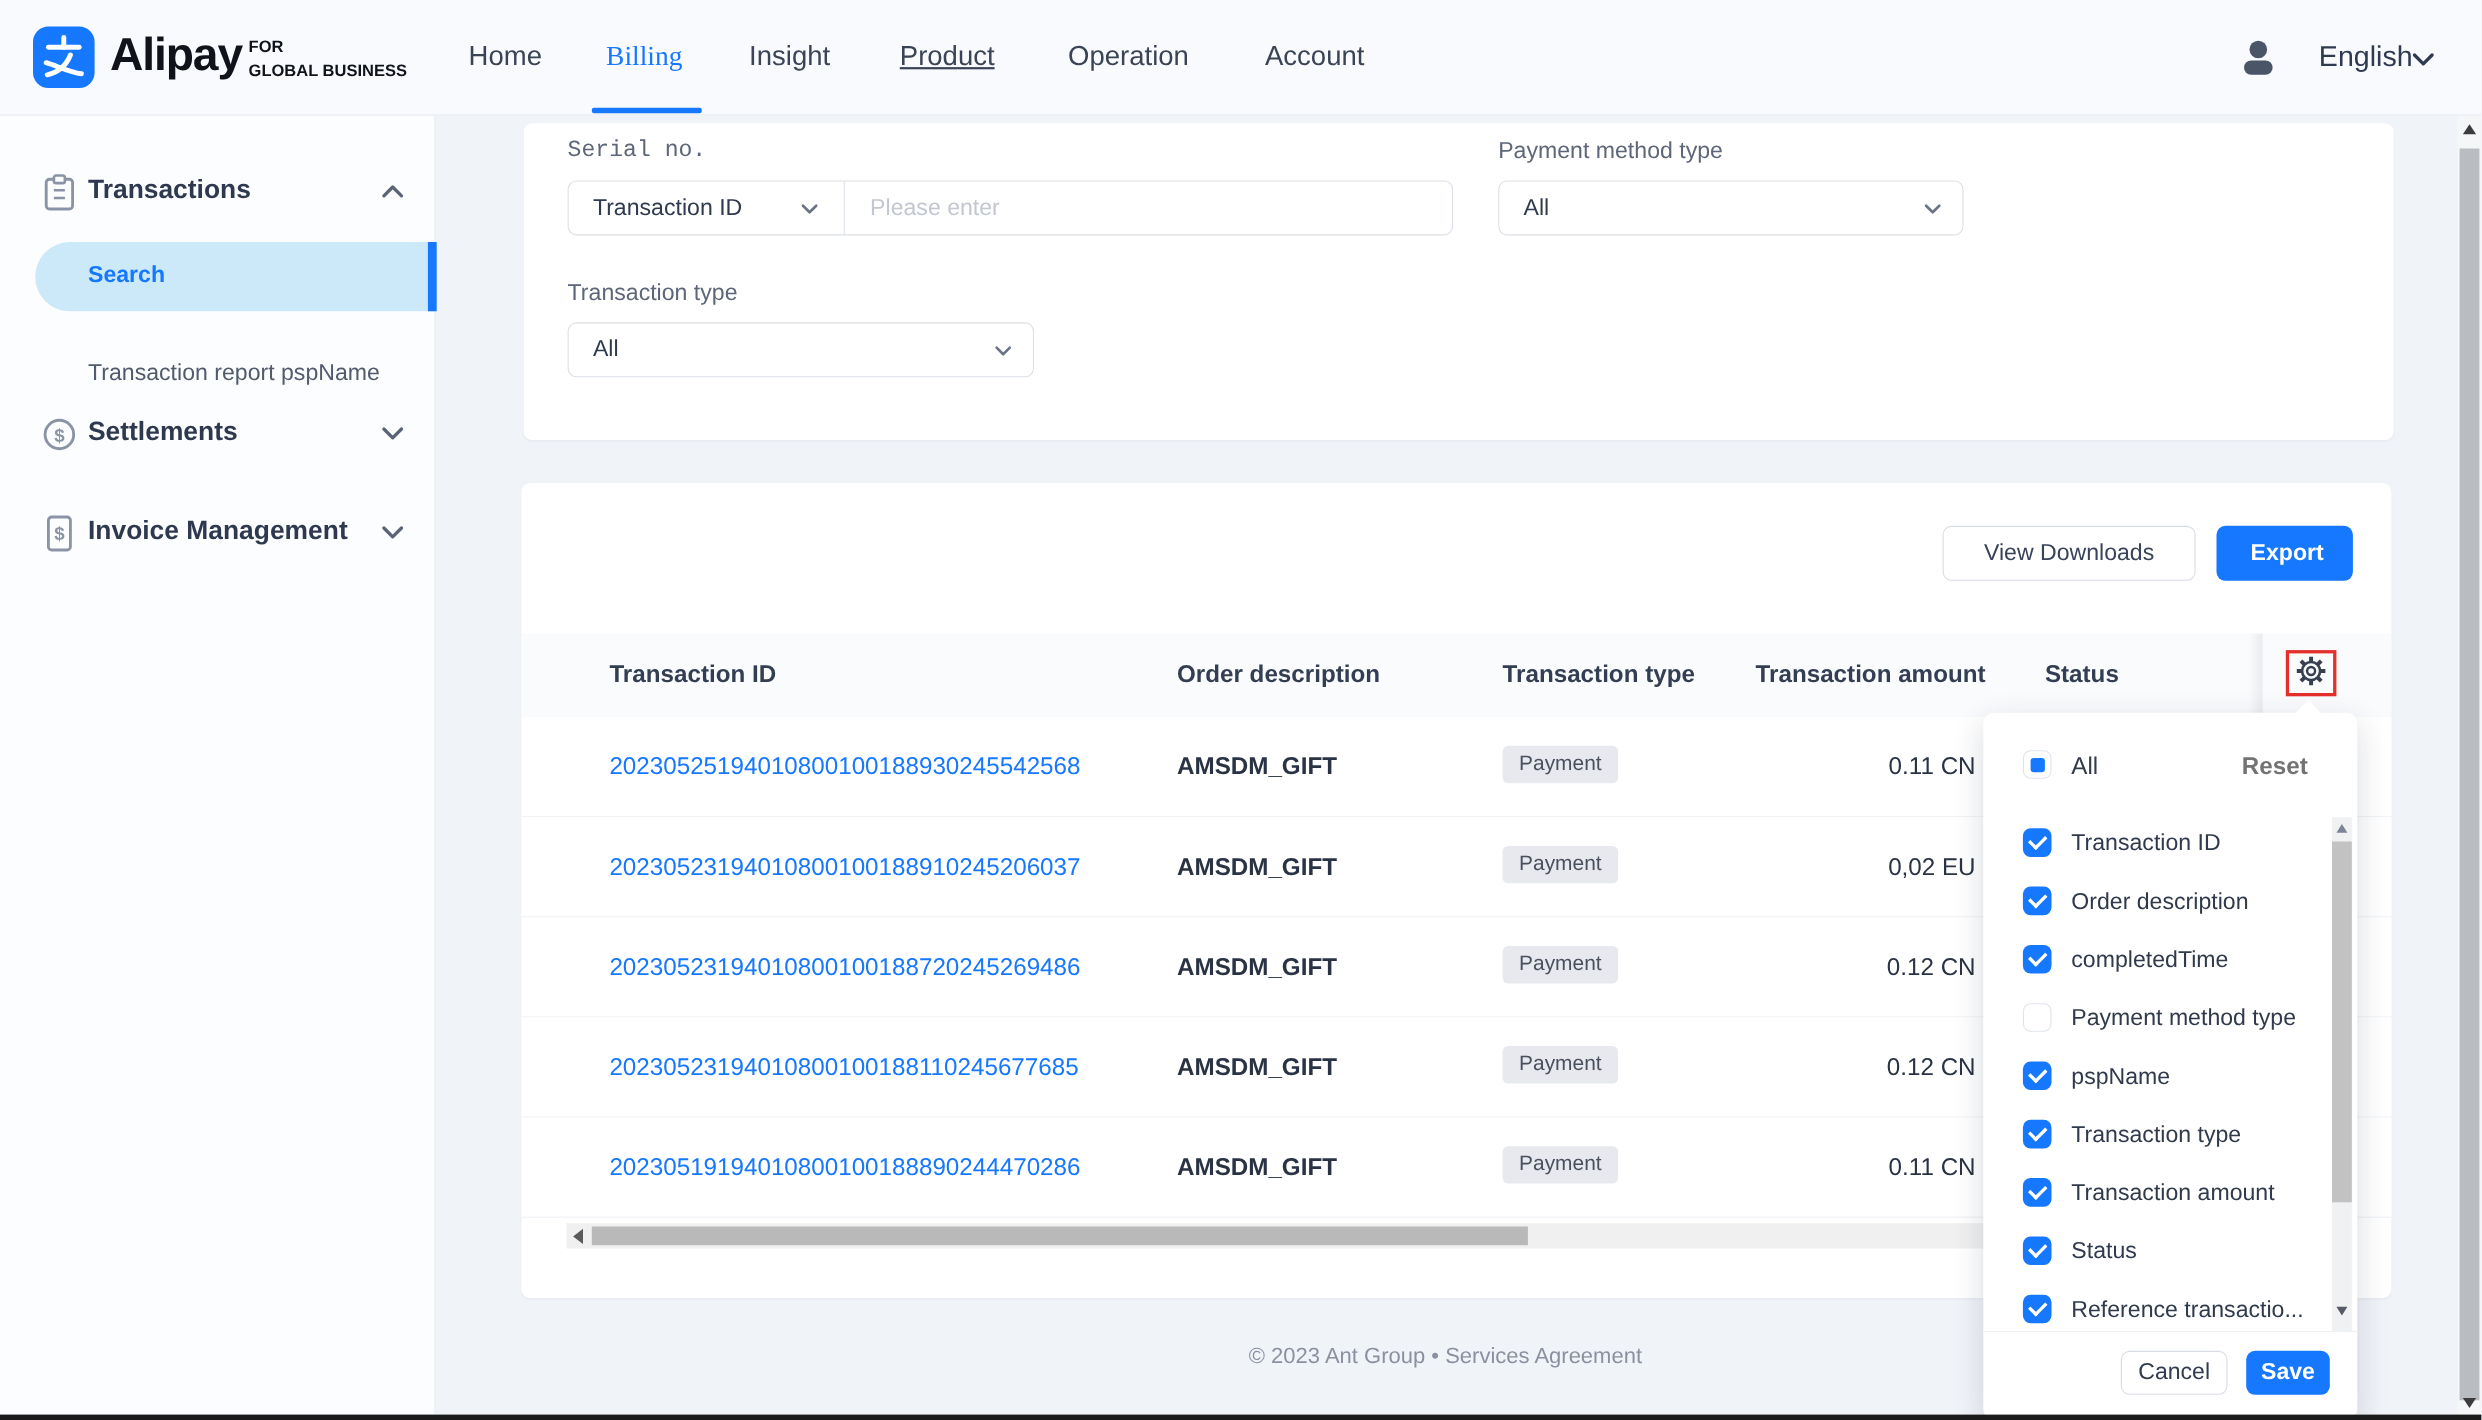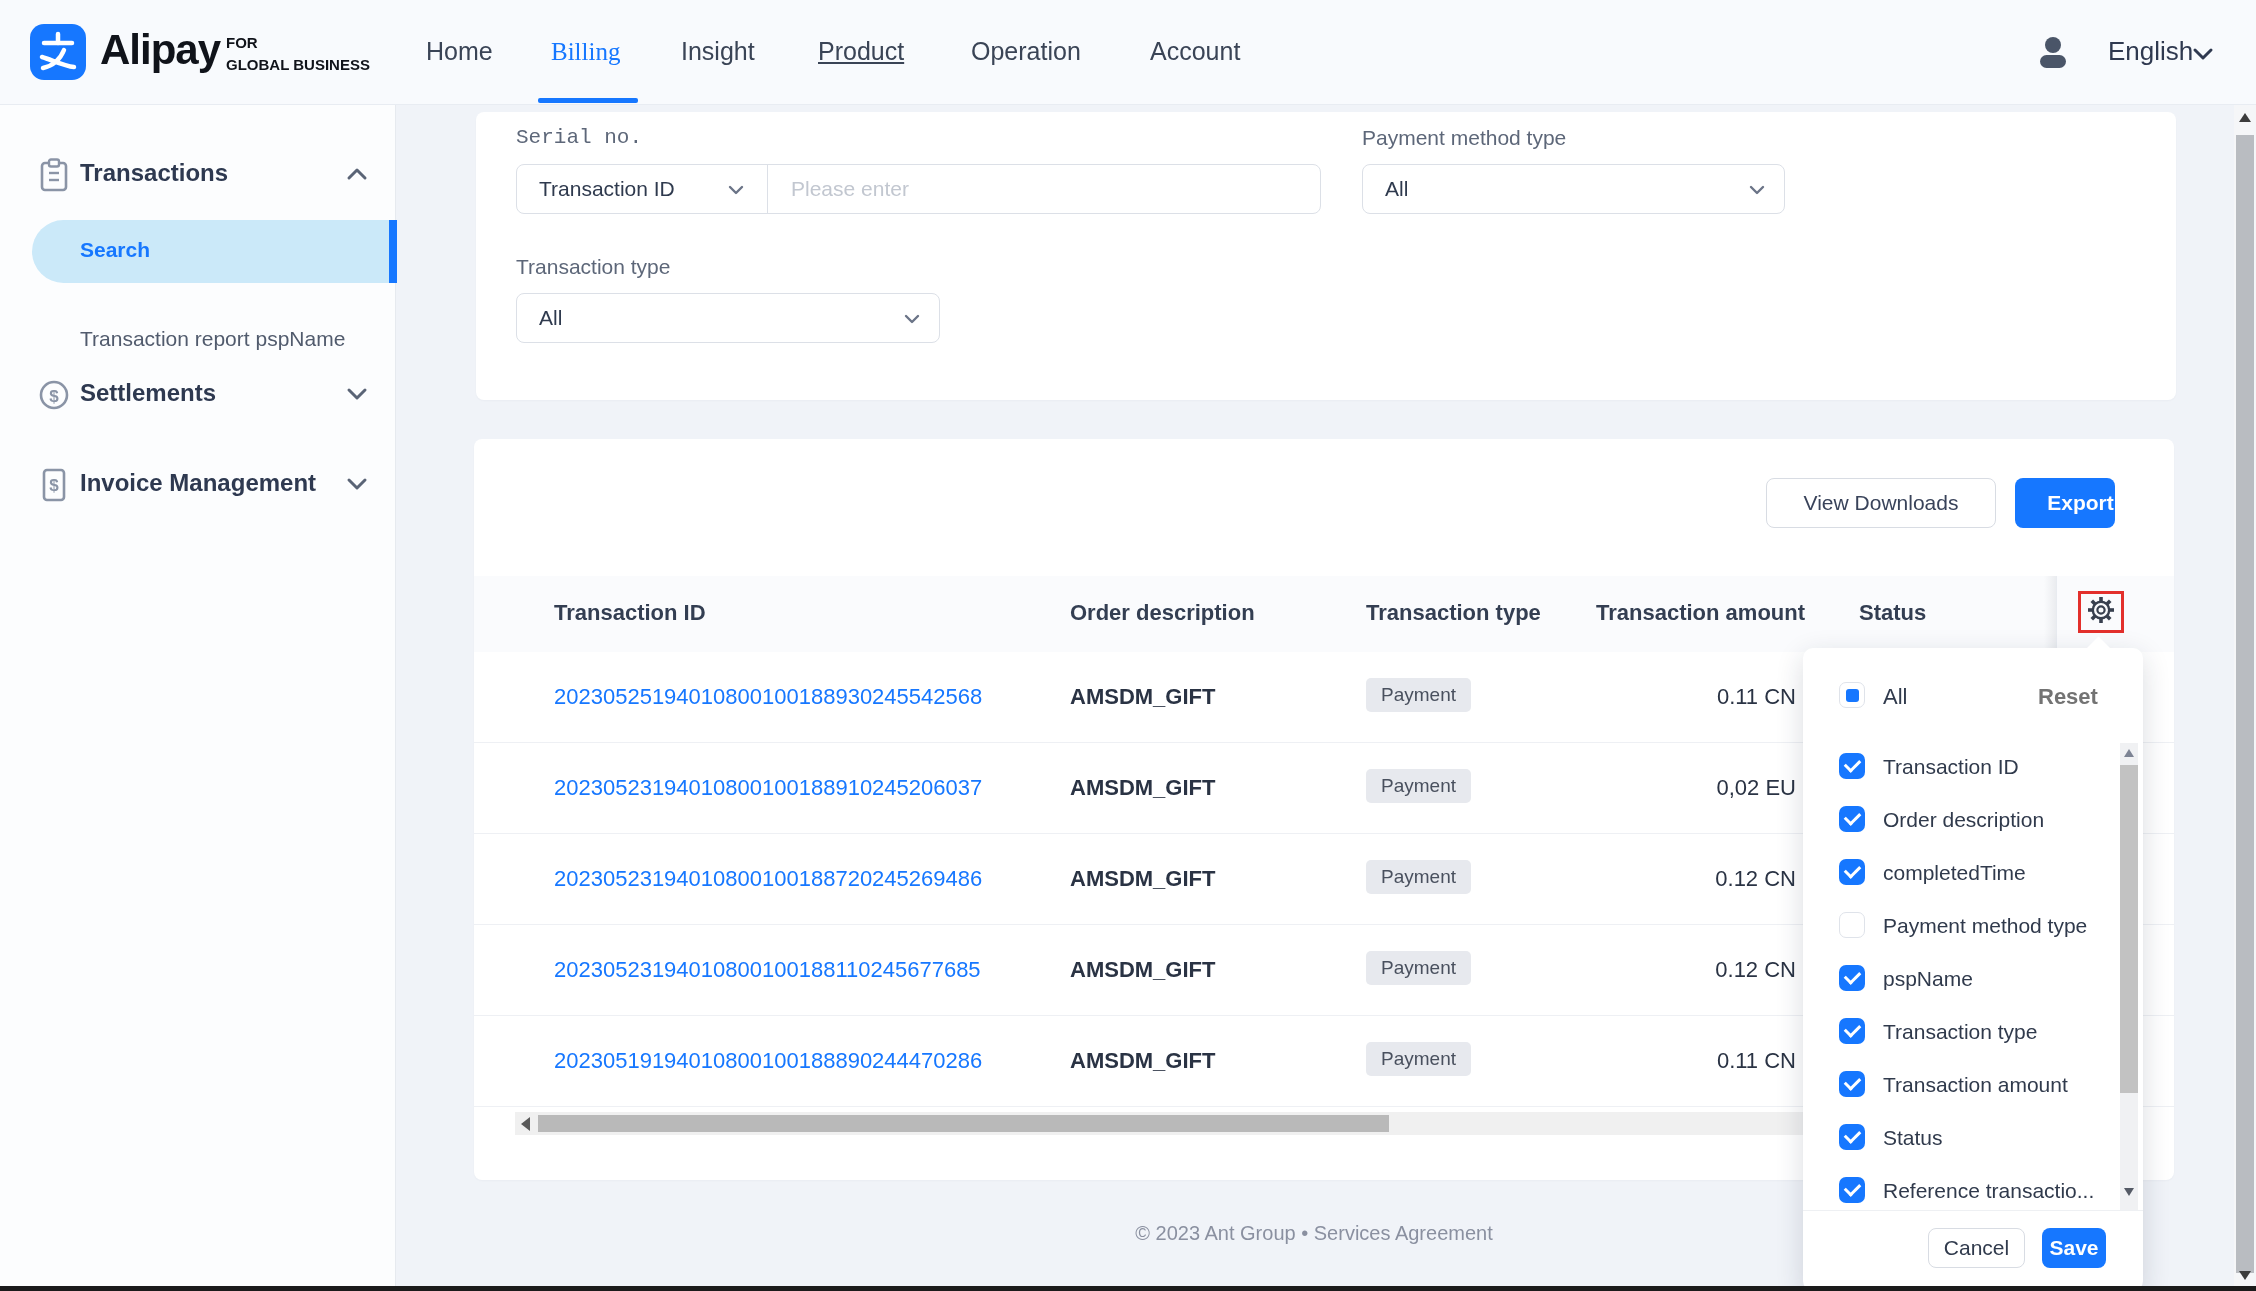--- a/index.html
+++ b/index.html
@@ -40,21 +40,21 @@
   .f-text { position:absolute; top:12px; font-size:21px; color:#2f3a4e; }
   .chev { width:22px; height:22px; }
 
   
   #serial-group { left:40px; top:52px; width:805px; }
   #serial-divider { position:absolute; left:250px; top:0; width:1px; height:48px; background:#dce0e7; }
   #serial-placeholder { position:absolute; left:274px; top:12px; font-size:21px; color:#c2c7d0; }
 
   
   #btn-view-downloads { position:absolute; left:1292px; top:39px; width:230px; height:50px; border:1px solid #d8dce3; border-radius:8px; background:#fff; font-size:21px; color:#39435a; text-align:center; line-height:48px; cursor:pointer; }
-  #btn-export { position:absolute; left:1541px; top:39px; width:100px; height:50px; border-radius:8px; background:#1677ff; font-size:21px; font-weight:600; color:#fff; text-align:center; line-height:50px; cursor:pointer;padding-left:31px; }
+  #btn-export { position:absolute; left:1541px; top:39px; width:124px; height:50px; border-radius:8px; background:#1677ff; font-size:21px; font-weight:600; color:#fff; text-align:left; line-height:50px; cursor:pointer;padding-left:31px; }
 
   
   #thead { position:absolute; left:0; top:137px; width:1700px; height:76px; background:#fafbfd; }
   .th { position:absolute; top:24px; font-size:22px; font-weight:600; color:#333e52; }
   #gear-col-border { position:absolute; left:1582px; top:137px; width:1px; height:531px; background:#e8ebf0; }
   #gear-col-shadow { position:absolute; left:1570px; top:137px; width:12px; height:76px; background:linear-gradient(to right, rgba(30,40,60,0), rgba(30,40,60,0.07)); }
   #gear-box { position:absolute; left:1604px; top:152px; width:46px; height:42px; border:3px solid #e3302c; display:flex; align-items:center; justify-content:center; z-index:5; }
   #rows { position:absolute; left:0; top:213px; width:1700px; }
   .trow { position:relative; width:1700px; height:91px; border-bottom:1px solid #eef0f4; background:#fff; }
   .td-id { position:absolute; left:80px; top:32px; font-size:22px; color:#1677ff; cursor:pointer; }
@@ -84,21 +84,21 @@
   #opt-list { position:absolute; left:0; top:92px; width:340px; }
   .opt-row { position:relative; height:53px; }
   .opt-row .cb { left:36px; top:13px; }
   .opt-row .opt-label { position:absolute; left:80px; top:15px; font-size:21px; color:#303a4c; white-space:nowrap; }
   #popup-vtrack { position:absolute; left:317px; top:95px; width:18px; height:467px; background:#f0f1f3; }
   #popup-varrow-up { position:absolute; left:4px; top:6px; width:0; height:0; border-left:5px solid transparent; border-right:5px solid transparent; border-bottom:8px solid #7d8494; }
   #popup-vthumb { position:absolute; left:0; top:22px; width:18px; height:328px; background:#c2c2c2; }
   #popup-varrow-down { position:absolute; left:4px; bottom:14px; width:0; height:0; border-left:5px solid transparent; border-right:5px solid transparent; border-top:8px solid #555b66; }
   #popup-divider { position:absolute; left:0; top:562px; width:340px; height:1px; background:#eef0f3; }
   #btn-cancel { position:absolute; left:125px; top:580px; width:97px; height:40px; border:1px solid #d8dce3; border-radius:8px; background:#fff; font-size:21px; color:#313b4d; text-align:center; line-height:38px; cursor:pointer; }
-  #btn-save { position:absolute; left:239px; top:580px; width:64px; height:40px; border-radius:8px; background:#1677ff; font-size:21px; font-weight:600; color:#fff; text-align:center; line-height:40px; cursor:pointer; }
+  #btn-save { position:absolute; left:239px; top:580px; width:76px; height:40px; border-radius:8px; background:#1677ff; font-size:21px; font-weight:600; color:#fff; text-align:center; line-height:40px; cursor:pointer; }
 
   
   #vscroll { position:absolute; left:2234px; top:105px; width:22px; height:1181px; background:#f5f6f8; z-index:4; }
   #vscroll-up { position:absolute; left:5px; top:8px; width:0; height:0; border-left:6px solid transparent; border-right:6px solid transparent; border-bottom:9px solid #3c3c3c; }
   #vscroll-thumb { position:absolute; left:2px; top:30px; width:18px; height:1138px; background:#b9bcc1; }
   #vscroll-down { position:absolute; left:5px; bottom:6px; width:0; height:0; border-left:6px solid transparent; border-right:6px solid transparent; border-top:9px solid #3c3c3c; }
   #bottom-strip { position:absolute; left:0; top:1286px; width:2256px; height:5px; background:#1b1b1b; z-index:20; }
 </style>
 </head>
 <body>

